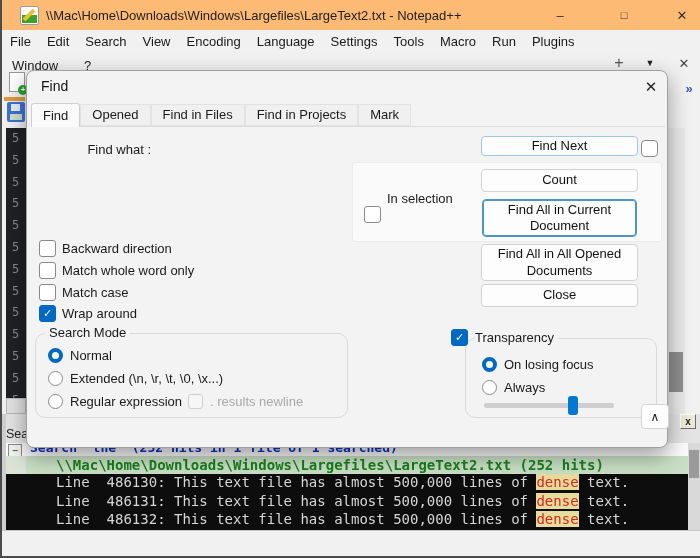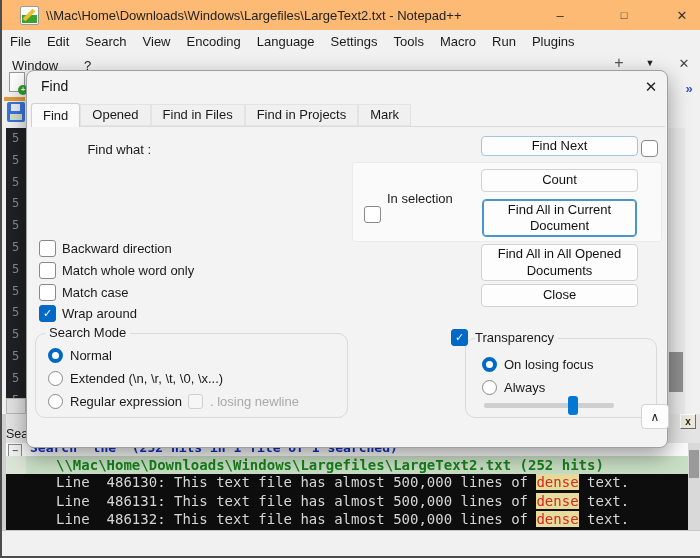--- a/index.html
+++ b/index.html
@@ -209,21 +209,21 @@
 
     <div class="groupbox" style="left:8px;top:262px;width:313px;height:85px;">
       <div class="legend">Search Mode</div>
       <div class="radio sel" style="left:12px;top:14px;"></div>
       <div class="lbl" style="left:34px;top:14px;">Normal</div>
       <div class="radio" style="left:12px;top:37px;"></div>
       <div class="lbl" style="left:34px;top:37px;">Extended (\n, \r, \t, \0, \x...)</div>
       <div class="radio" style="left:12px;top:60px;"></div>
       <div class="lbl" style="left:34px;top:60px;">Regular expression</div>
       <div class="cb disabled" style="left:152px;top:60px;width:15px;height:15px;"></div>
-      <div class="lbl dim" style="left:174px;top:60px;">. losing newline</div>
+      <div class="lbl dim" style="left:174px;top:60px;">. results newline</div>
     </div>
 
     <div class="groupbox" style="left:438px;top:267px;width:192px;height:80px;">
       <div class="radio sel" style="left:16px;top:18px;"></div>
       <div class="lbl" style="left:38px;top:18px;">On losing focus</div>
       <div class="radio" style="left:16px;top:41px;"></div>
       <div class="lbl" style="left:38px;top:41px;">Always</div>
       <div class="slider-track"></div>
       <div class="slider-thumb" style="left: 102px;"></div>
     </div>

